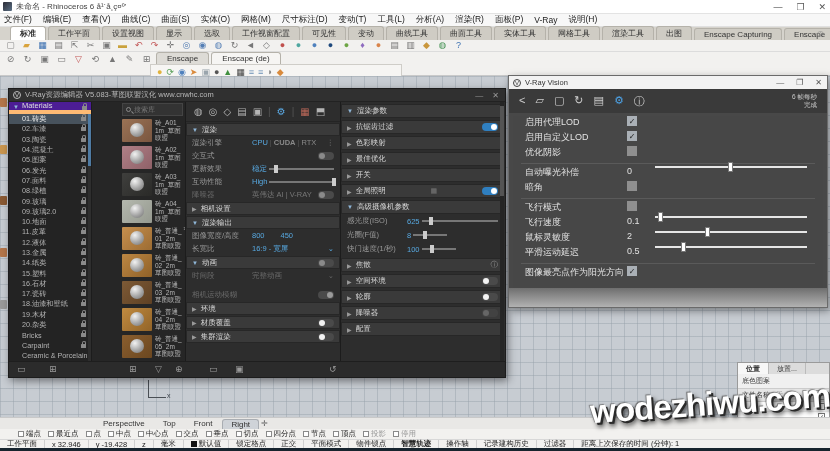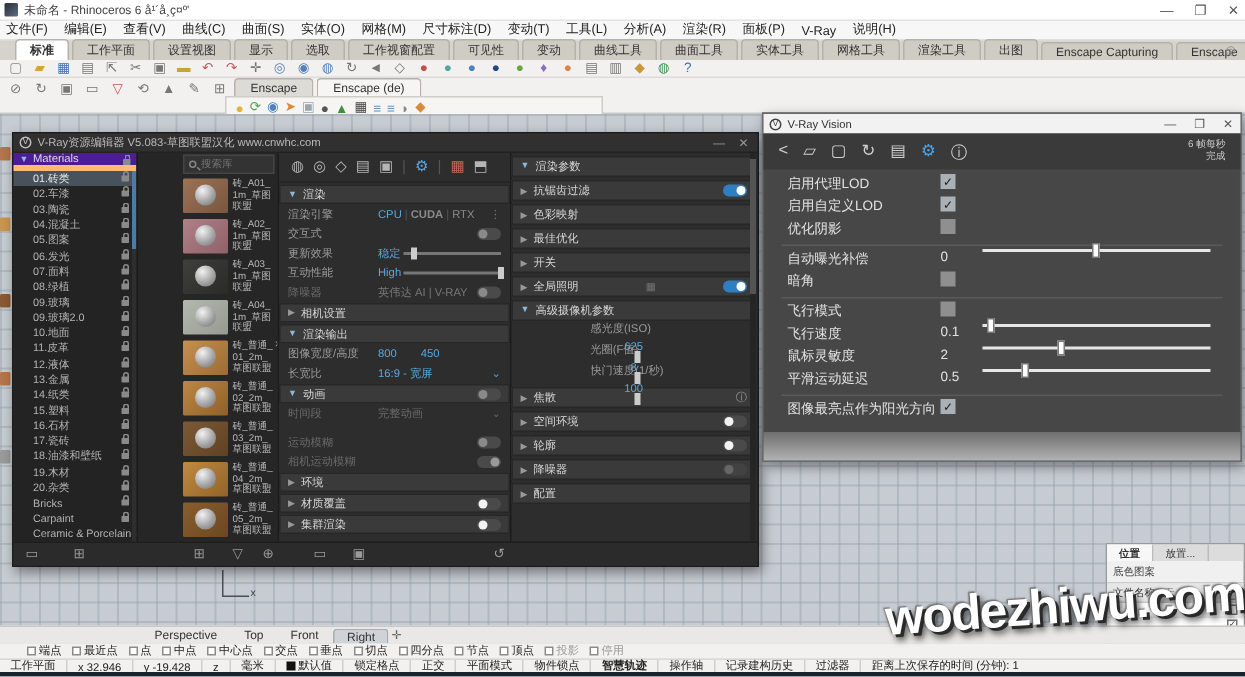--- a/index.html
+++ b/index.html
@@ -68,21 +68,21 @@
   .toggle{width:16px;height:8px;border-radius:4px;background:#4a4a4a;position:relative;margin-left:auto;flex:0 0 auto;}
   .toggle .knob{position:absolute;top:1px;width:6px;height:6px;border-radius:50%;background:#8a8a8a;left:1px;}
   .toggle.on{background:#2f7fc0;}
   .toggle.on .knob{left:9px;background:#fff;}
   .toggle.ongray .knob{left:9px;background:#9a9a9a;}
   .toggle.offwhite .knob{background:#f2f2f2;}
   .track{height:2px;background:#777;position:relative;flex:1;}
   .track .tknob{position:absolute;top:-3px;width:4px;height:8px;background:#ccc;}
   #col4{width:164px;background:#2d2d2d;border-left:1px solid #1c1c1c;font-size:7.5px;position:relative;}
   #col4 .sec-h{height:14px;margin-top:2px;}
-  #col4 .prow{height:14px;flex-direction:column;}
+  #col4 .prow{height:14px;}
   #col4-scroll{position:absolute;right:0;top:0;width:4px;height:261px;background:#262626;}
   #col4-thumb{position:absolute;right:0;top:4px;width:4px;height:90px;background:#555;}
   #ed-footer{position:absolute;left:0;bottom:0;width:496px;height:16px;background:#2b2b2b;border-top:1px solid #1e1e1e;color:#9a9a9a;font-size:9px;}
   .fico{position:absolute;top:2px;}
   
   #vision{left:508px;top:75px;width:320px;height:233px;background:#484848;box-shadow:2px 3px 8px rgba(0,0,0,.4);border:1px solid #6a6a6a;}
   #vi-title{height:13px;background:#f2f2f2;display:flex;align-items:center;padding-left:4px;gap:4px;font-size:7.5px;color:#333;}
   #vi-title .vlogo{border-color:#444;color:#444;}
   #vi-title .wbtn{margin-left:auto;margin-right:5px;display:flex;gap:12px;color:#555;font-size:8px;}
   #vi-toolbar{height:24px;background:#3a3a3a;display:flex;align-items:center;gap:10px;padding:0 10px;color:#cfcfcf;font-size:11px;}
@@ -513,26 +513,20 @@
               <span class="knob"></span>
             </span>
           </div>
           <div class="prow dis">
             <span class="lab">时间段</span>
             <span class="val">完整动画</span>
             <span style="margin-left: auto; color: rgb(102, 102, 102);">⌄</span>
           </div>
           <div style="height: 6px;"></div>
           <div class="prow dis">
-            <span class="lab">运动模糊</span>
-            <span class="toggle">
-              <span class="knob"></span>
-            </span>
-          </div>
-          <div class="prow dis">
             <span class="lab">相机运动模糊</span>
             <span class="toggle ongray">
               <span class="knob"></span>
             </span>
           </div>
           <div class="sec-h">
             <span class="arr closed">▶</span>
             <span>环境</span>
           </div>
           <div class="sec-h">

